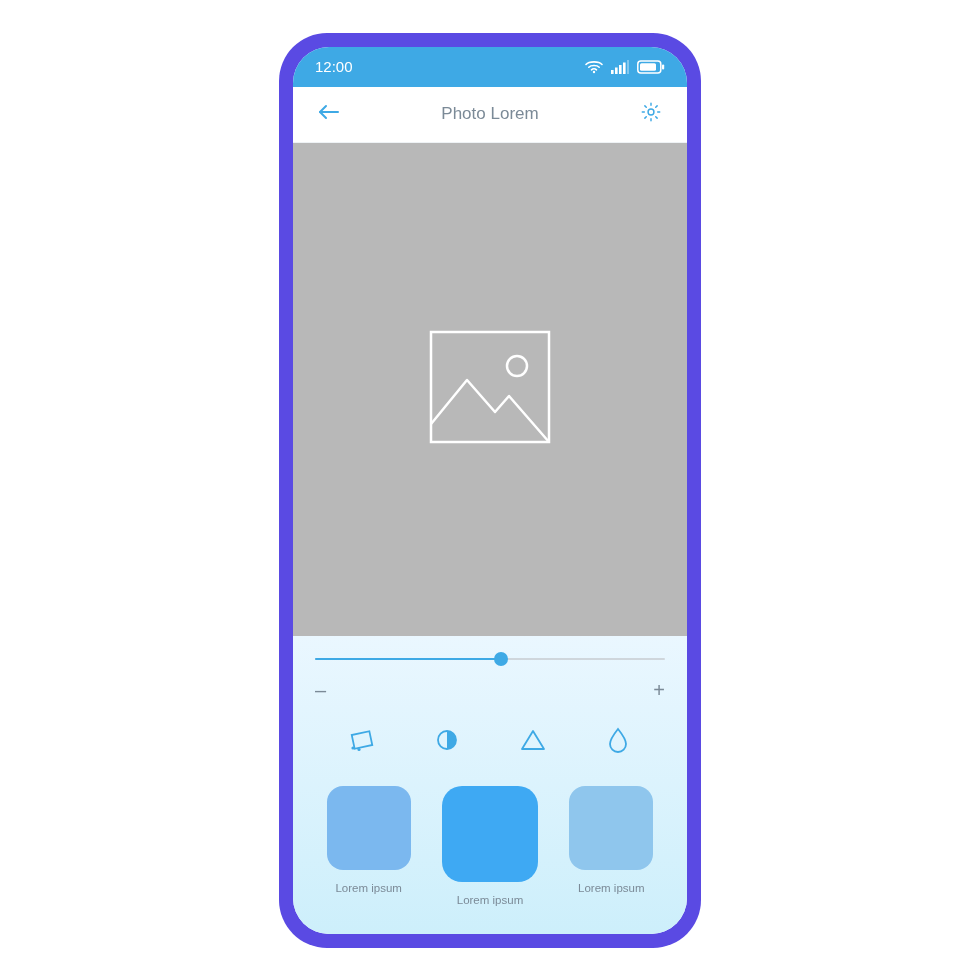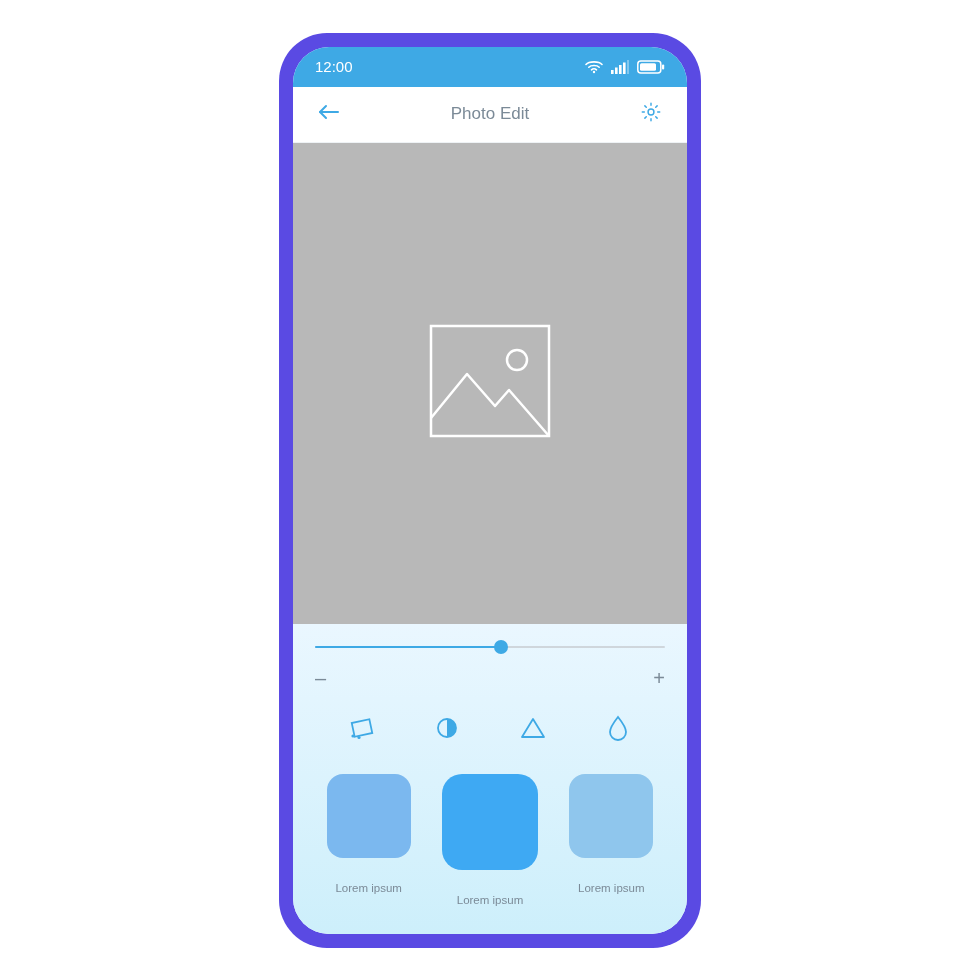--- a/index.html
+++ b/index.html
@@ -142,21 +142,21 @@
     display: flex;
     justify-content: space-between;
     gap: 14px;
     margin-top: 6px;
   }
   .filter-item {
     flex: 1;
     display: flex;
     flex-direction: column;
     align-items: center;
-    gap: 24px;
+    gap: 12px;
     cursor: pointer;
   }
   .filter-swatch {
     width: 84px;
     height: 84px;
     border-radius: 16px;
   }
   .filter-swatch.mid {
     width: 96px;
     height: 96px;
@@ -206,21 +206,21 @@
 
     <div class="header">
       <div class="icon-btn">
         <span>
           <svg width="22" height="18" viewBox="0 0 22 18" fill="none">
             <path d="M20 9 L2 9" stroke="#3ea9e5" stroke-width="2" stroke-linecap="round"></path>
             <path d="M8 3 L2 9 L8 15" stroke="#3ea9e5" stroke-width="2" stroke-linecap="round" stroke-linejoin="round"></path>
           </svg>
         </span>
       </div>
-      <span class="header-title">Photo Edit</span>
+      <span class="header-title">Photo Lorem</span>
       <div class="icon-btn">
         <span>
           <svg width="22" height="22" viewBox="0 0 24 24" fill="none">
             <circle cx="12" cy="12" r="3.2" stroke="#3ea9e5" stroke-width="1.6"></circle>
             <path d="M12 2.5v2.2 M12 19.3v2.2 M21.5 12h-2.2 M4.7 12H2.5 M18.7 5.3l-1.55 1.55 M6.85 17.15 5.3 18.7 M18.7 18.7l-1.55-1.55 M6.85 6.85 5.3 5.3" stroke="#3ea9e5" stroke-width="1.6" stroke-linecap="round"></path>
           </svg>
         </span>
       </div>
     </div>
 

